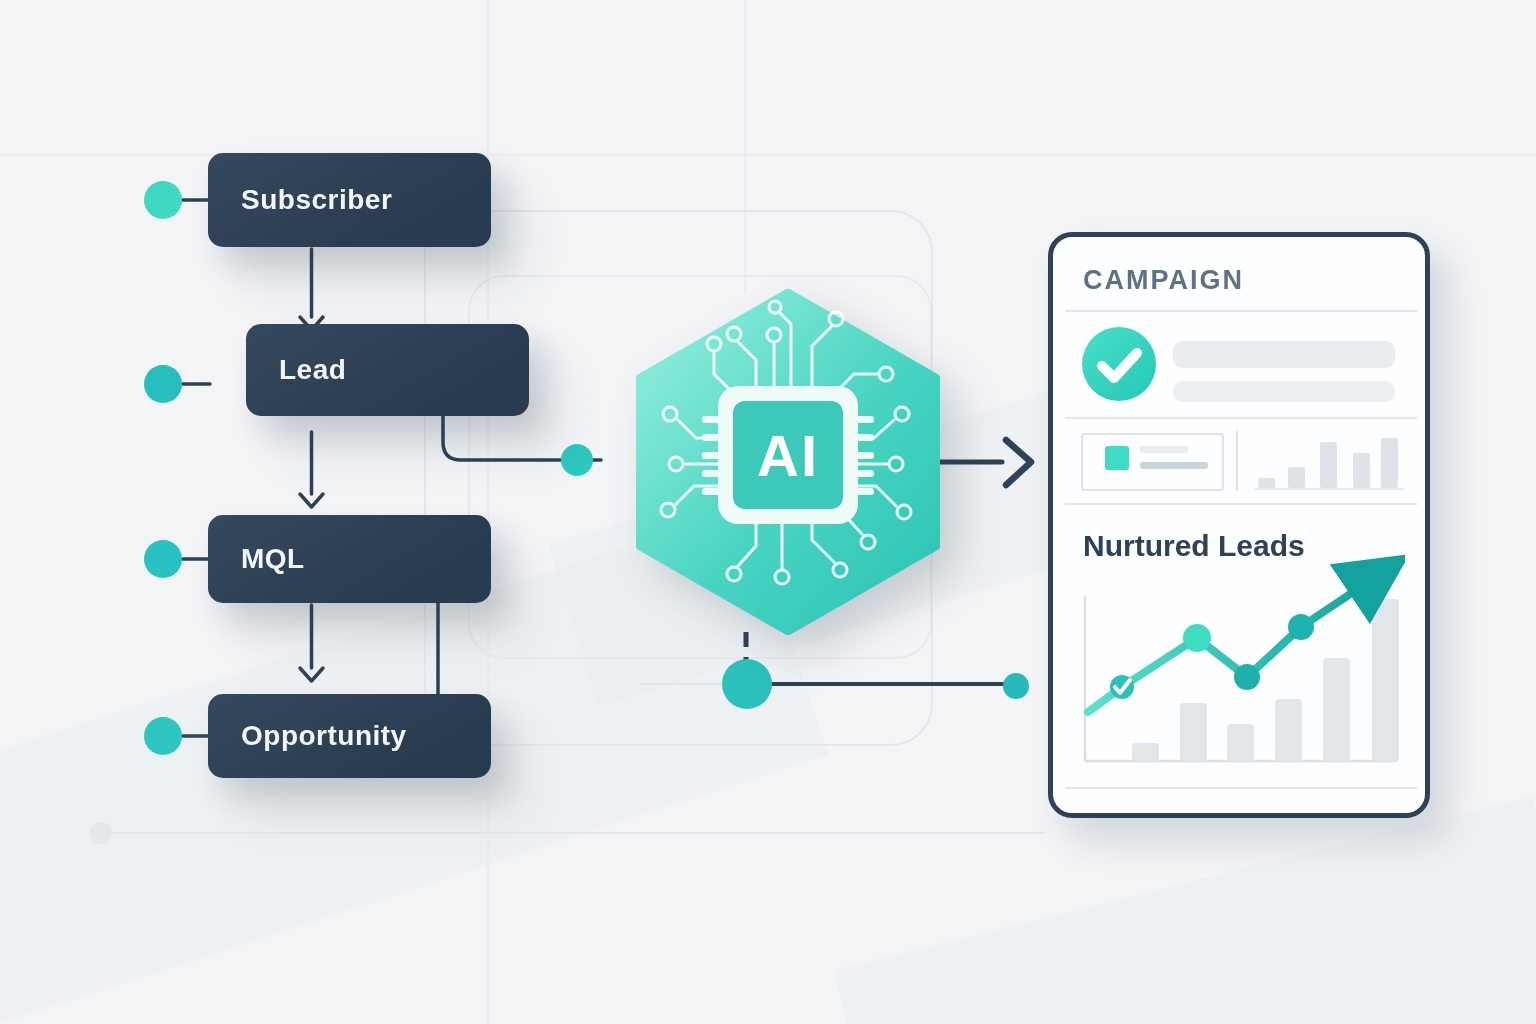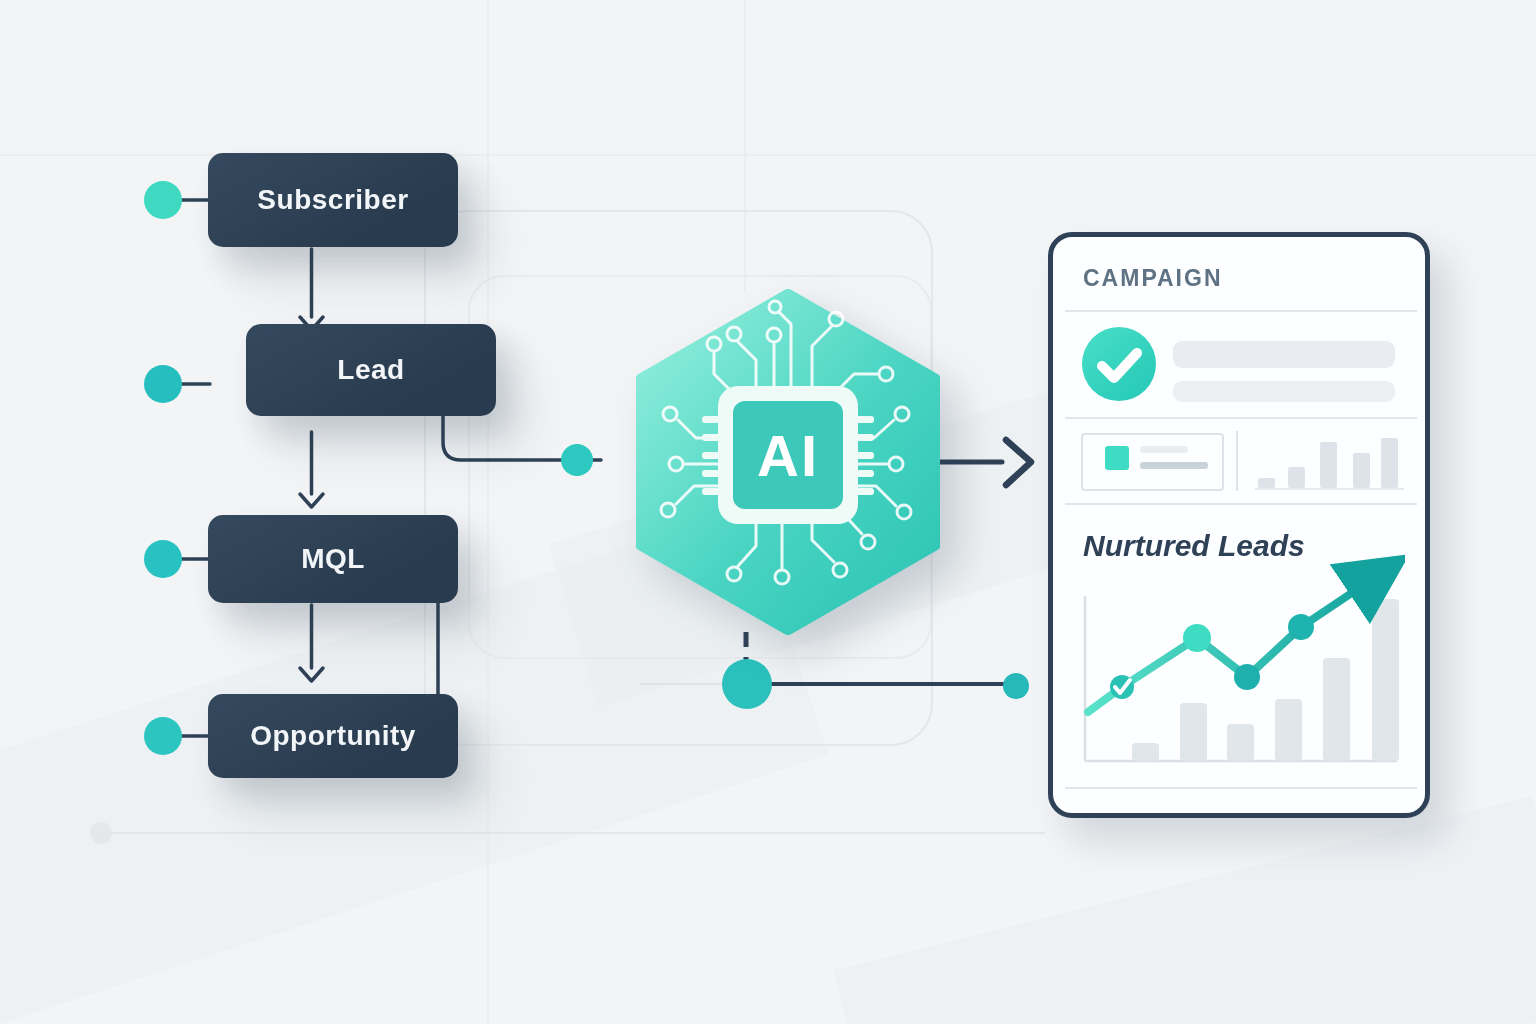--- a/index.html
+++ b/index.html
@@ -13,46 +13,46 @@
   .bg-dot{position:absolute;border-radius:50%;background:#e2e6e9;}
   .bg-seg{position:absolute;background:#e0e4e7;}
 
   
   #connector-layer{position:absolute;left:0;top:0;z-index:2;}
 
   
   .stage{position:absolute;left:208px;width:250px;border-radius:15px;
     background:linear-gradient(150deg,#35495e 0%,#293b4e 75%);
     color:#f3f6f8;font-weight:700;font-size:28px;letter-spacing:.5px;
-    display:flex;align-items:center;justify-content:center;z-index:3;
-    box-shadow:14px 18px 30px rgba(42,60,78,.18), 34px 40px 48px rgba(42,60,78,.08);}
+    display:flex;align-items:center;z-index:3;
+    box-shadow:14px 18px 30px rgba(42,60,78,.18), 34px 40px 48px rgba(42,60,78,.08);padding-left:33px;}
   .stage-dot{position:absolute;width:38px;height:38px;border-radius:50%;z-index:3;}
 
   
   #hex-wrap{position:absolute;left:596px;top:288px;width:304px;height:348px;z-index:3;
     filter:drop-shadow(18px 20px 20px rgba(42,60,78,.20));margin-left:40px;}
 
   
   #campaign-card{position:absolute;left:1048px;top:232px;width:382px;height:586px;
     box-sizing:border-box;background:#fdfeff;border:5px solid #2e4156;border-radius:24px;
     z-index:3;box-shadow:18px 22px 36px rgba(42,60,78,.16);}
-  .card-title{position:absolute;left:30px;top:28px;font-size:23px;font-weight:700;
+  .card-title{position:absolute;left:30px;top:28px;font-size:27px;font-weight:700;
     color:#5e7284;letter-spacing:2px;}
   .card-divider{position:absolute;left:12px;width:352px;height:2px;background:#e2e6eb;}
   #check-badge{position:absolute;left:29px;top:90px;width:74px;height:74px;border-radius:50%;
     background:linear-gradient(140deg,#49dfc8 0%,#2bccba 80%);}
   .ph-bar{position:absolute;border-radius:9px;background:#e9edf1;}
   #mini-panel{position:absolute;left:28px;top:196px;width:143px;height:58px;
     box-sizing:border-box;border:2px solid #dde3e9;border-radius:4px;background:#fdfeff;}
   #mini-panel .sq{position:absolute;left:22px;top:11px;width:24px;height:24px;border-radius:3px;background:#3edcc4;}
   #mini-panel .ln1{position:absolute;left:57px;top:11px;width:48px;height:7px;border-radius:3px;background:#e9edf0;}
   #mini-panel .ln2{position:absolute;left:57px;top:27px;width:68px;height:7px;border-radius:3px;background:#c9d3da;}
   .v-divider{position:absolute;left:183px;top:194px;width:2px;height:60px;background:#dde3e9;}
   #mini-plot{position:absolute;left:196px;top:194px;}
-  .section-title{position:absolute;left:30px;top:292px;font-size:30px;font-weight:700;color:#2e4156;font-style:italic;}
+  .section-title{position:absolute;left:30px;top:292px;font-size:30px;font-weight:700;color:#2e4156;}
   #nurture-plot{position:absolute;left:22px;top:313px;}
 </style>
 </head>
 <body>
 <div id="canvas">
 
   <div class="grid-h" style="left:0;top:154px;width:1536px;height:2px;opacity:.8;"></div>
   <div class="grid-v" style="left:487px;top:0;width:2px;height:1024px;opacity:.7;"></div>
   <div class="grid-v" style="left:744px;top:0;width:2px;height:292px;opacity:.7;"></div>
   <div class="bg-round" style="left:424px;top:210px;width:505px;height:532px;"></div>

